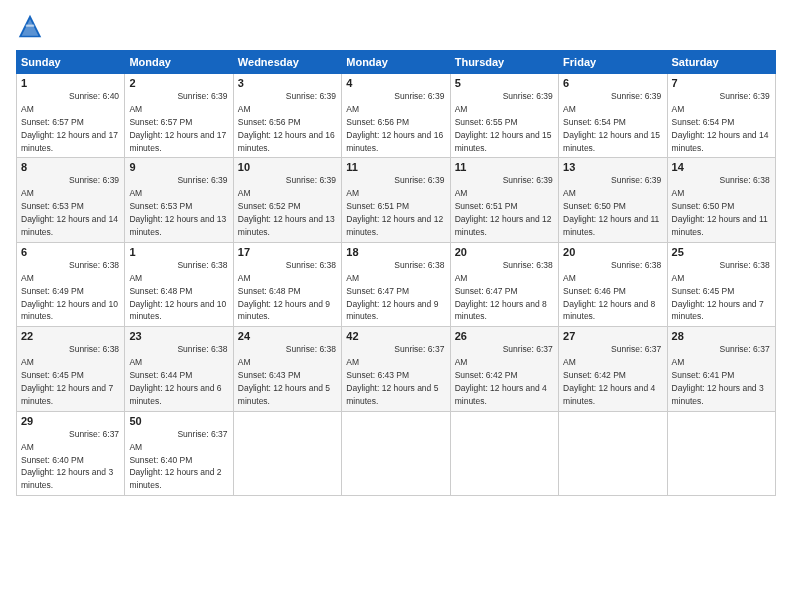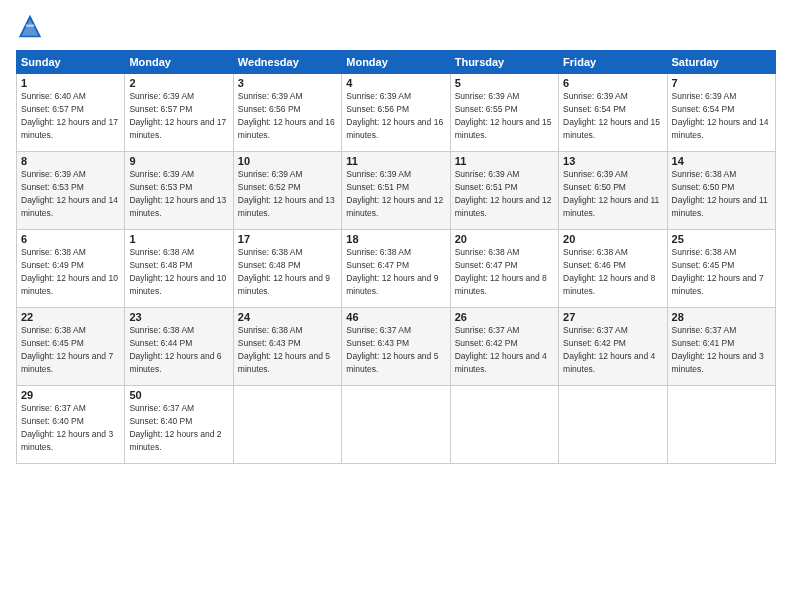--- a/index.html
+++ b/index.html
@@ -88,20 +88,21 @@
       font-size: 11px;
       font-weight: bold;
       color: #222;
       display: block;
       margin-bottom: 1px;
     }
     .day-info {
       font-size: 8.5px;
       color: #333;
       line-height: 1.4;
+      margin-left: 48px;
     }
     .empty-cell {
       background: #fff !important;
     }
   </style>
 </head>
 <body>
 
 <div class="page">
   <div class="header">
@@ -232,21 +233,21 @@
       </td>
           <td>
         <span class="day-num">23</span>
         <span class="day-info">Sunrise: 6:38 AM<br>Sunset: 6:44 PM<br>Daylight: 12 hours and 6 minutes.</span>
       </td>
           <td>
         <span class="day-num">24</span>
         <span class="day-info">Sunrise: 6:38 AM<br>Sunset: 6:43 PM<br>Daylight: 12 hours and 5 minutes.</span>
       </td>
           <td>
-        <span class="day-num">46</span>
+        <span class="day-num">42</span>
         <span class="day-info">Sunrise: 6:37 AM<br>Sunset: 6:43 PM<br>Daylight: 12 hours and 5 minutes.</span>
       </td>
           <td>
         <span class="day-num">26</span>
         <span class="day-info">Sunrise: 6:37 AM<br>Sunset: 6:42 PM<br>Daylight: 12 hours and 4 minutes.</span>
       </td>
           <td>
         <span class="day-num">27</span>
         <span class="day-info">Sunrise: 6:37 AM<br>Sunset: 6:42 PM<br>Daylight: 12 hours and 4 minutes.</span>
       </td>

